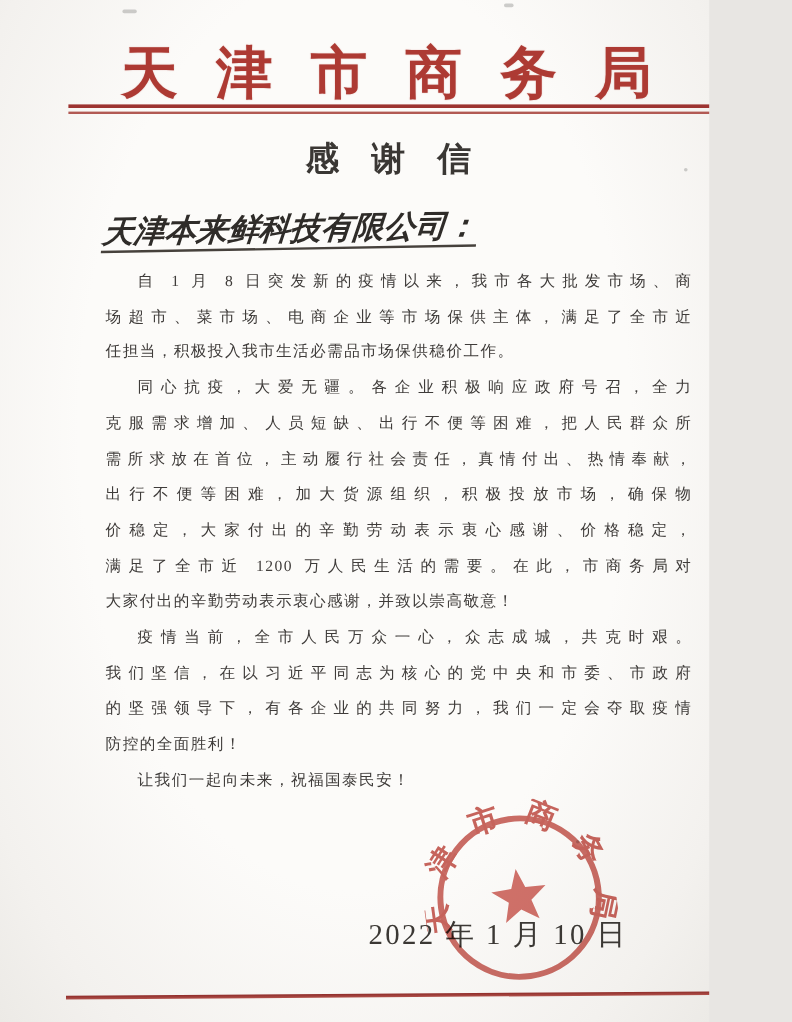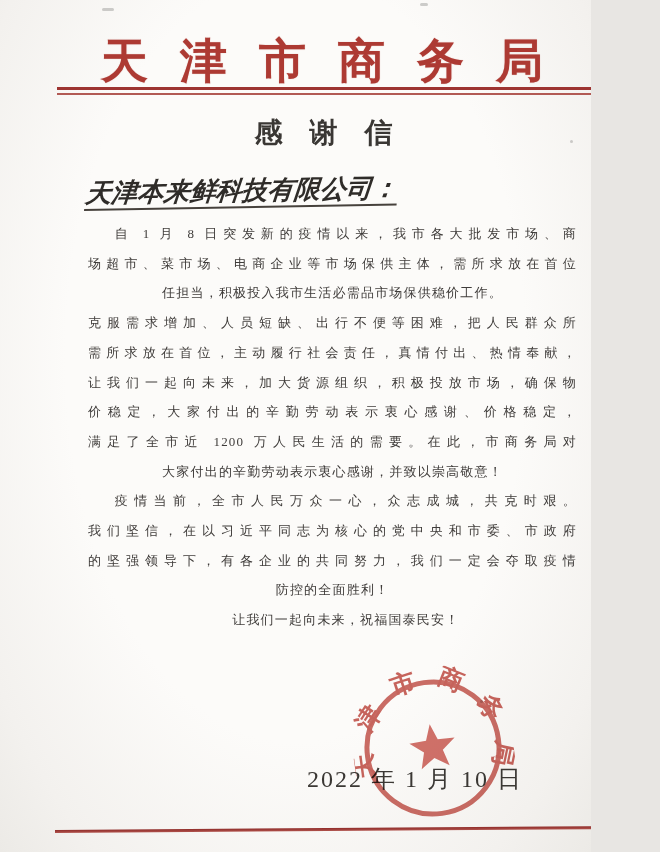--- a/index.html
+++ b/index.html
@@ -51,21 +51,21 @@
   }
   .salutation .name{
     border-bottom:2px solid #46413c;padding-bottom:1px;
   }
 
   .letter-body{
     position:absolute;top:219px;left:88px;width:489px;
     font-size:13px;line-height:29.7px;letter-spacing:1.2px;
     color:#3f3c3a;
   }
-  .letter-body .line{white-space:nowrap;text-align:center;}
+  .letter-body .line{white-space:nowrap;}
   .letter-body .line.fill{
     white-space:normal;
     text-align:justify;text-align-last:justify;
     text-justify:inter-character;
   }
   .letter-body .line.indent{text-indent:2.05em;}
 
   .closing-date{
     position:absolute;top:763px;right:68px;
     font-size:24px;letter-spacing:2px;color:#3b3834;
@@ -107,25 +107,26 @@
 
   <div class="letter-title">感谢信</div>
 
   <div class="salutation">
     <span class="name">天津本来鲜科技有限公司：</span>
   </div>
 
   <div class="letter-body">
 
   <div class="line indent fill">自 1 月 8 日突发新的疫情以来，我市各大批发市场、商</div>
-      <div class="line fill">场超市、菜市场、电商企业等市场保供主体，需所求放在首位</div>
+      <div class="line fill">场超市、菜市场、电商企业等市场保供主体，满足了全市近</div>
       <div class="line">任担当，积极投入我市生活必需品市场保供稳价工作。</div>
+      <div class="line indent fill">同心抗疫，大爱无疆。各企业积极响应政府号召，全力</div>
       <div class="line fill">克服需求增加、人员短缺、出行不便等困难，把人民群众所</div>
       <div class="line fill">需所求放在首位，主动履行社会责任，真情付出、热情奉献，</div>
-      <div class="line fill">让我们一起向未来，加大货源组织，积极投放市场，确保物</div>
+      <div class="line fill">出行不便等困难，加大货源组织，积极投放市场，确保物</div>
       <div class="line fill">价稳定，大家付出的辛勤劳动表示衷心感谢、价格稳定，</div>
       <div class="line fill">满足了全市近 1200 万人民生活的需要。在此，市商务局对</div>
       <div class="line">大家付出的辛勤劳动表示衷心感谢，并致以崇高敬意！</div>
       <div class="line indent fill">疫情当前，全市人民万众一心，众志成城，共克时艰。</div>
       <div class="line fill">我们坚信，在以习近平同志为核心的党中央和市委、市政府</div>
       <div class="line fill">的坚强领导下，有各企业的共同努力，我们一定会夺取疫情</div>
       <div class="line">防控的全面胜利！</div>
       <div class="line indent">让我们一起向未来，祝福国泰民安！</div>
     </div>
 

